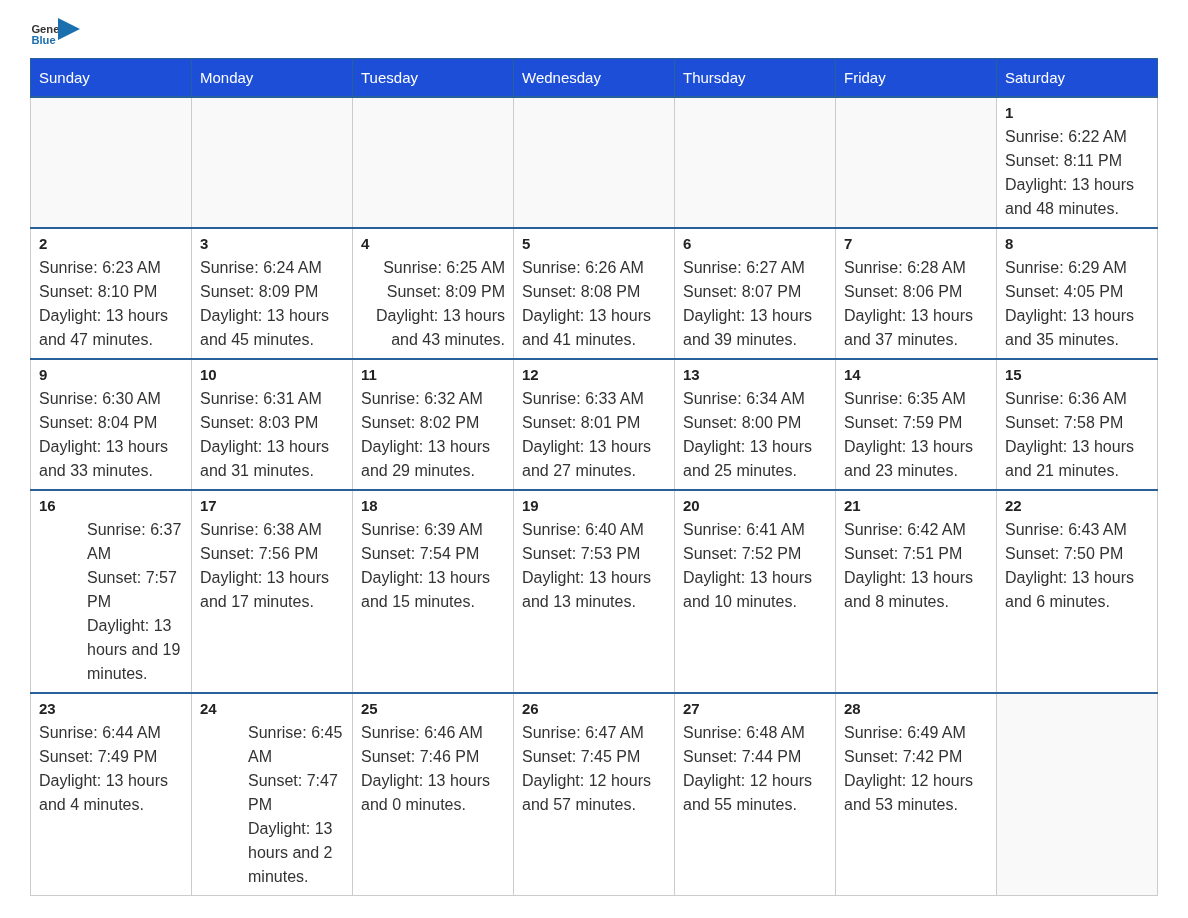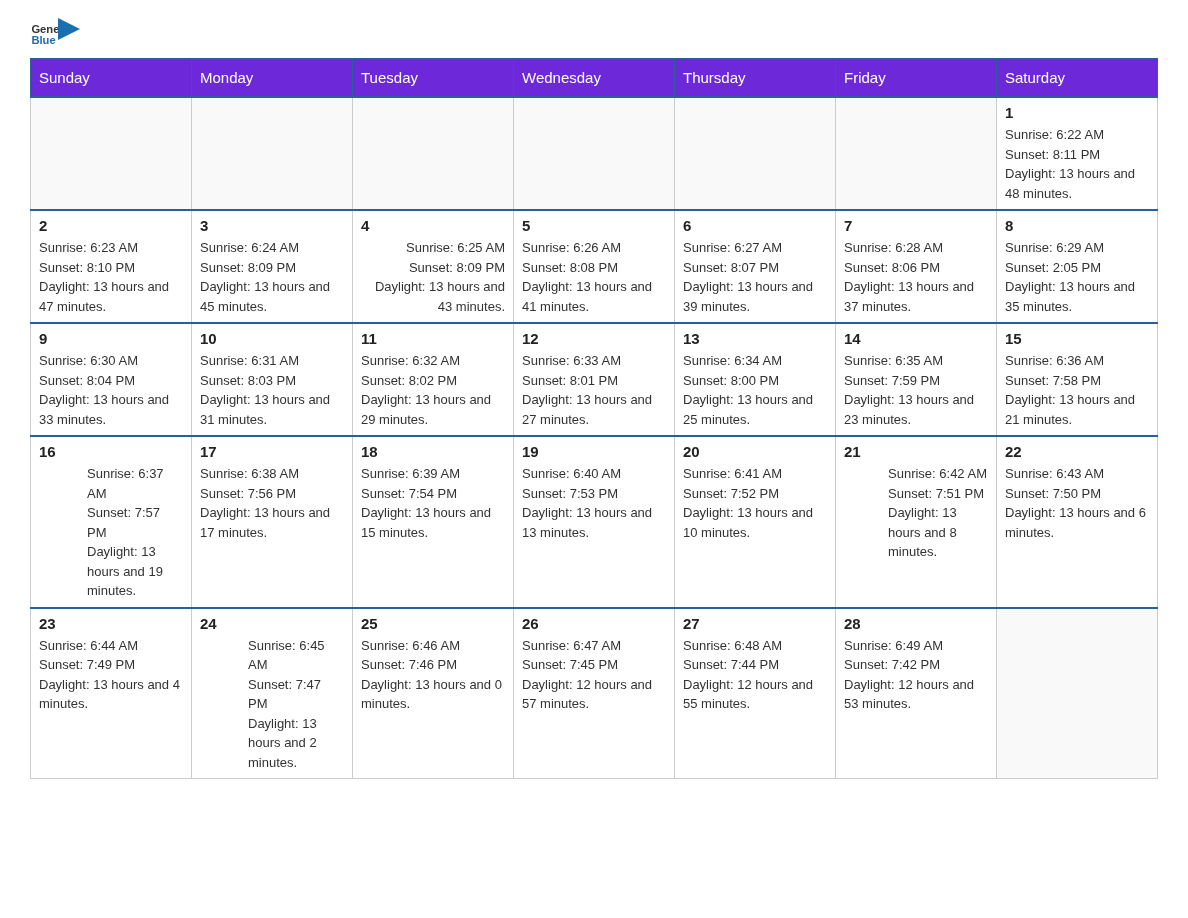--- a/index.html
+++ b/index.html
@@ -38,21 +38,21 @@
       font-size: 18px;
       color: #555;
       margin-top: 4px;
     }
     .calendar {
       width: 100%;
       border-collapse: collapse;
       margin-top: 10px;
     }
     .calendar th {
-      background-color: #6d28d9;
+      background-color: #1d4ed8;
       color: #fff;
       padding: 10px 8px;
       text-align: left;
       font-size: 15px;
       font-weight: normal;
       border: 1px solid #2a6099;
     }
     .calendar td {
       vertical-align: top;
       padding: 6px 8px;
@@ -67,21 +67,21 @@
       background: #f9f9f9;
     }
     .day-number {
       font-size: 15px;
       font-weight: bold;
       color: #222;
       display: block;
       margin-bottom: 4px;
     }
     .day-info {
-      font-size: 13px;
+      font-size: 16px;
       color: #333;
       line-height: 1.5;
     }
     .week-row td {
       border-top: 2px solid #2a6099;
     }
   </style>
 </head>
 <body>
 
@@ -166,21 +166,21 @@
         </td>
         <td>
           <span class="day-number">7</span>
           <div class="day-info" style="white-space: pre-line;">Sunrise: 6:28 AM
 Sunset: 8:06 PM
 Daylight: 13 hours and 37 minutes.</div>
         </td>
         <td>
           <span class="day-number">8</span>
           <div class="day-info" style="white-space: pre-line;">Sunrise: 6:29 AM
-Sunset: 2:05 PM
+Sunset: 4:05 PM
 Daylight: 13 hours and 35 minutes.</div>
         </td>
       </tr>
       <tr class="week-row">
         <td>
           <span class="day-number">9</span>
           <div class="day-info" style="white-space: pre-line;">Sunrise: 6:30 AM
 Sunset: 8:04 PM
 Daylight: 13 hours and 33 minutes.</div>
         </td>
@@ -247,21 +247,21 @@
 Daylight: 13 hours and 13 minutes.</div>
         </td>
         <td>
           <span class="day-number">20</span>
           <div class="day-info" style="white-space: pre-line;">Sunrise: 6:41 AM
 Sunset: 7:52 PM
 Daylight: 13 hours and 10 minutes.</div>
         </td>
         <td>
           <span class="day-number">21</span>
-          <div class="day-info" style="white-space: pre-line; margin-left: 44px;">Sunrise: 6:42 AM
+          <div class="day-info" style="white-space: pre-line;">Sunrise: 6:42 AM
 Sunset: 7:51 PM
 Daylight: 13 hours and 8 minutes.</div>
         </td>
         <td>
           <span class="day-number">22</span>
           <div class="day-info" style="white-space: pre-line;">Sunrise: 6:43 AM
 Sunset: 7:50 PM
 Daylight: 13 hours and 6 minutes.</div>
         </td>
       </tr>

